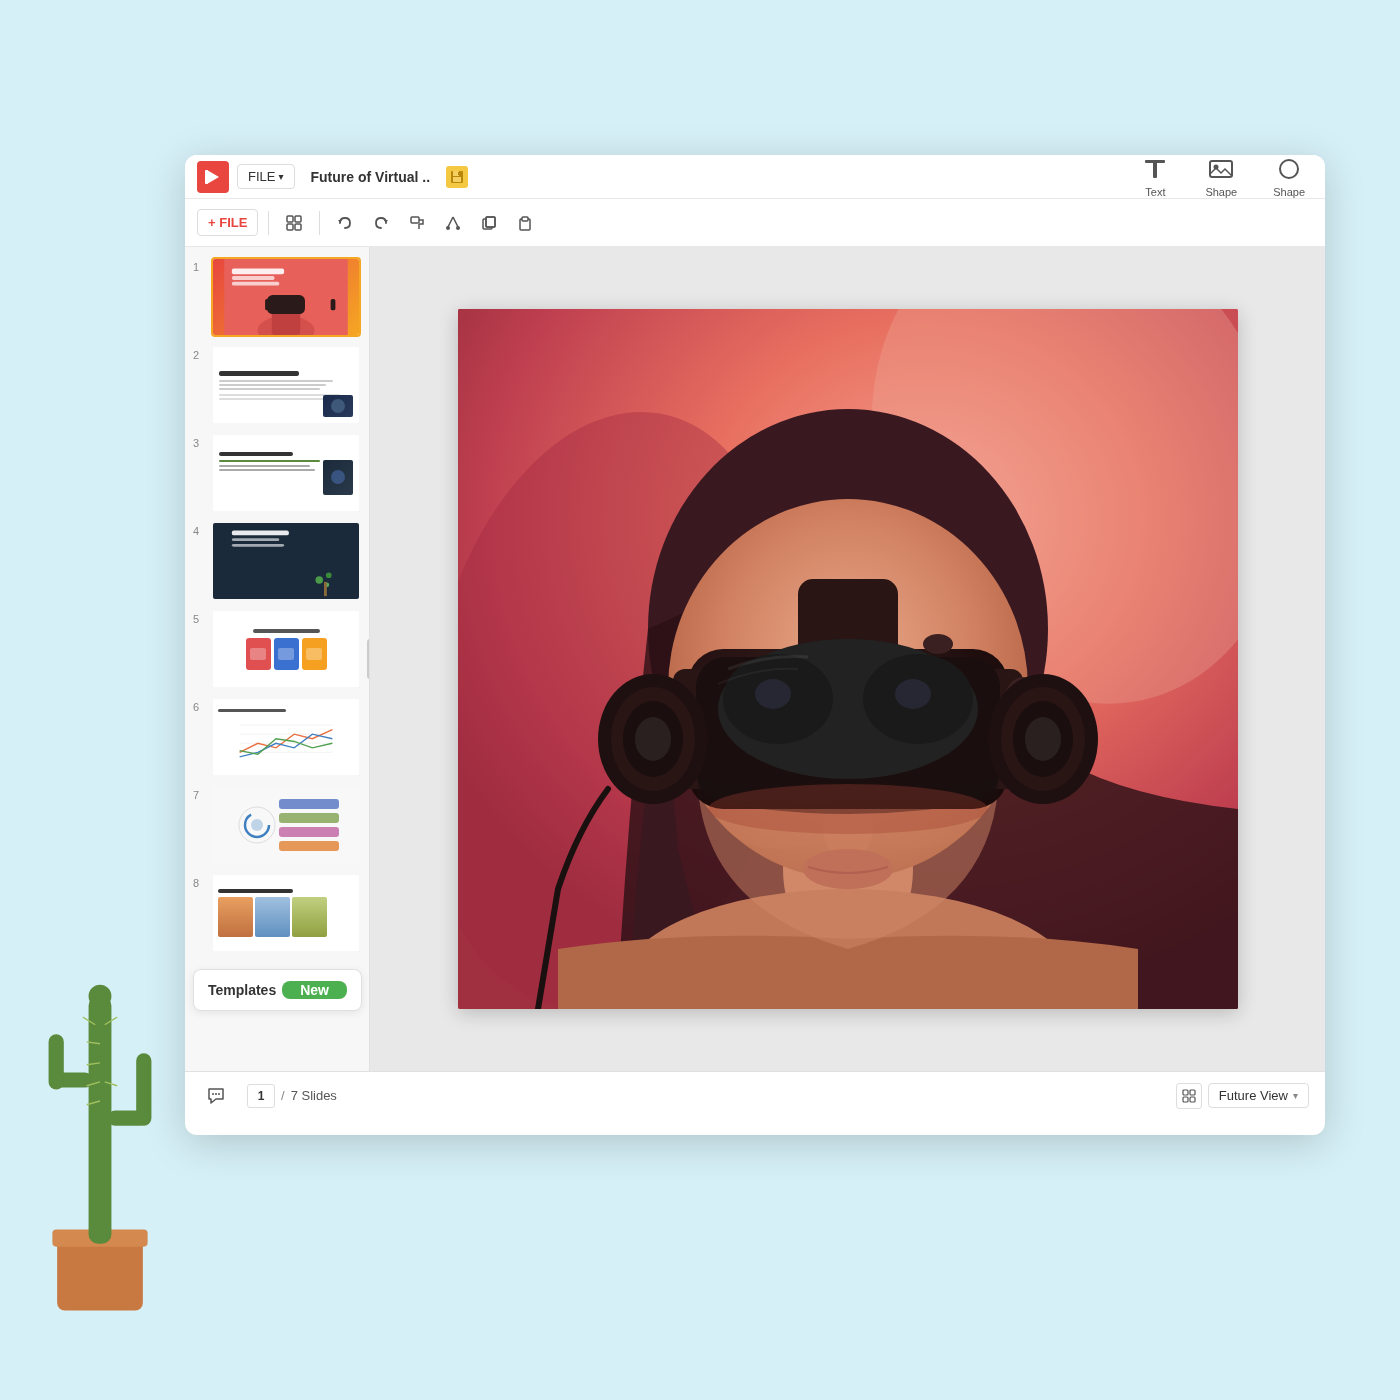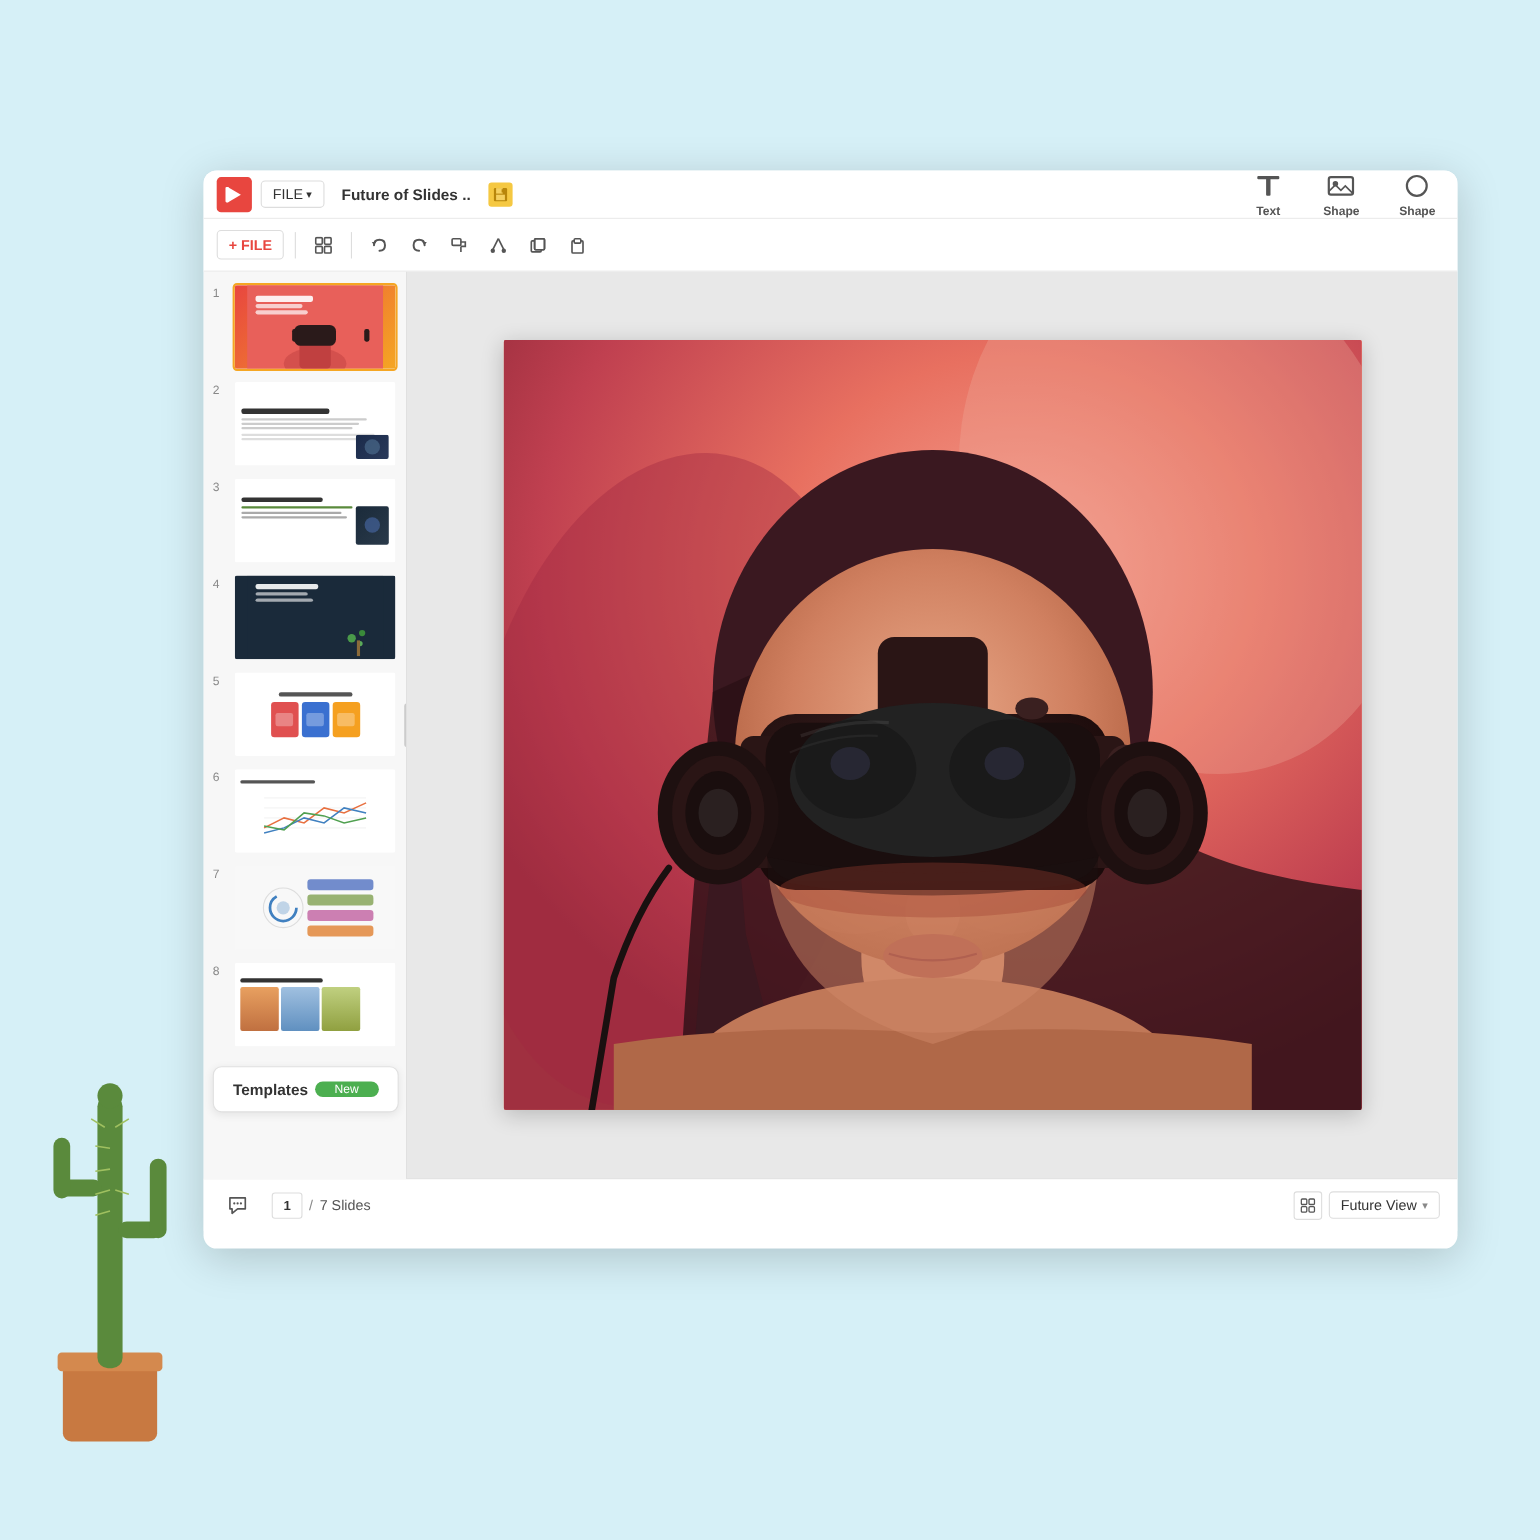--- a/index.html
+++ b/index.html
@@ -99,21 +99,20 @@
       gap: 20px;
     }
 
     .toolbar-tool {
       display: flex;
       flex-direction: column;
       align-items: center;
       gap: 3px;
       cursor: pointer;
       padding: 4px 8px;
-      font-weight: bold;
     }
     .toolbar-tool-icon {
       width: 28px;
       height: 28px;
       display: flex;
       align-items: center;
       justify-content: center;
     }
     .toolbar-tool-label {
       font-size: 11px;
@@ -320,24 +319,24 @@
       cursor: pointer;
       font-size: 14px;
       font-weight: 600;
       color: #333;
       box-shadow: 0 2px 8px rgba(0,0,0,0.08);
     }
 
     .new-badge {
       background: #4caf50;
       color: #fff;
-      font-size: 11px;
+      font-size: 14px;
       padding: 1px 18px;
       border-radius: 8px;
-      font-weight: 400;
+      font-weight: 700;
     }
 
     
     .resize-handle {
       position: absolute;
       right: -4px;
       top: 50%;
       transform: translateY(-50%);
       width: 6px;
       height: 40px;
@@ -394,21 +393,21 @@
         <polygon points="3,2 3,16 15,9" fill="white"></polygon>
         <rect x="1" y="2" width="3" height="14" fill="white" rx="1"></rect>
       </svg>
     </div>
 
     <button class="file-btn">
       <span>FILE</span>
       <span style="font-size:10px;">▾</span>
     </button>
 
-    <span class="file-title">Future of Slides ..</span>
+    <span class="file-title">Future of Virtual ..</span>
 
     <div class="save-icon">
       <svg width="14" height="14" viewBox="0 0 14 14">
         <rect x="1" y="1" width="12" height="12" rx="1" fill="#b8860b" stroke="none"></rect>
         <rect x="3" y="1" width="6" height="5" fill="#f5d060"></rect>
         <rect x="3" y="7" width="8" height="5" fill="#f5d060"></rect>
         <rect x="8" y="2" width="1.5" height="3" fill="#b8860b"></rect>
       </svg>
     </div>
 

